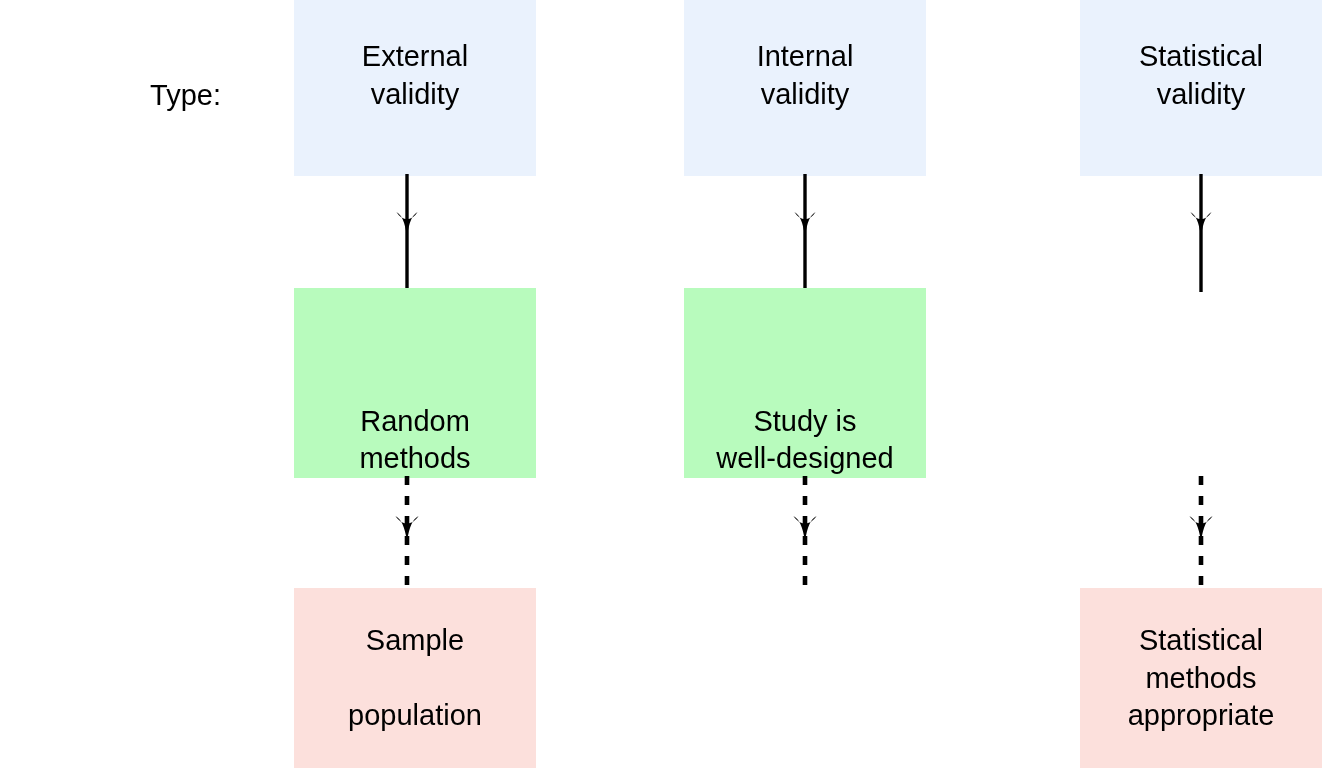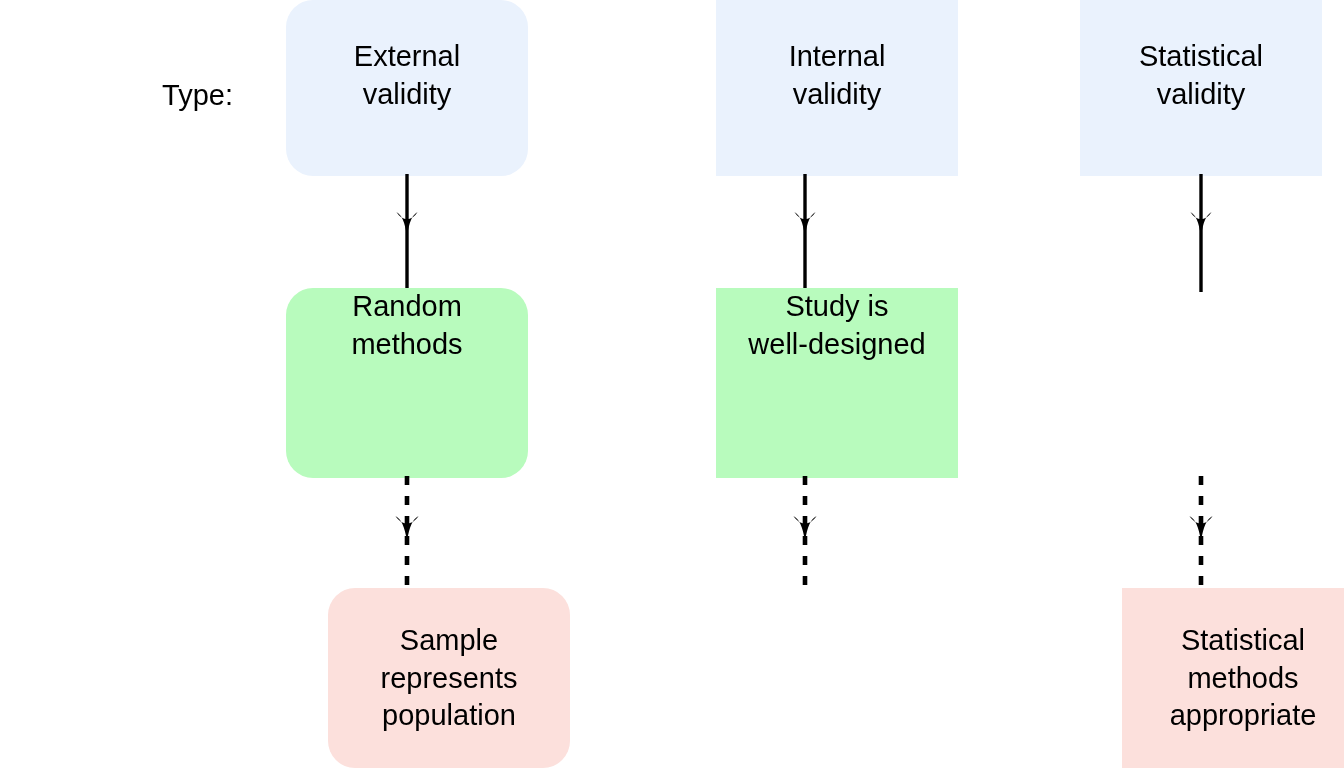--- a/index.html
+++ b/index.html
@@ -22,21 +22,20 @@
 
   
   .row-label {
     position: absolute;
     right: 1084px;          
     text-align: right;
     font-size: 29px;
     color: #000000;
     white-space: nowrap;
     line-height: 1;
-    padding-left: 12px;
   }
   .row-label.type        { left: 0;  width: 221px; top: 81px;  }
   .row-label.condition   { left: 0;  width: 256px; top: 383px; }
   .row-label.implication { left: 0;  width: 263px; top: 698px; }
 
   
   .box {
     position: absolute;
     width: 242px;
     box-sizing: border-box;
@@ -53,34 +52,33 @@
     height: 176px;
     top: 0px;
     background: #eaf2fd;
     align-items: flex-start;
     padding-top: 38px;
   }
   .box.condition-box {
     height: 190px;
     top: 288px;
     background: #b8fbbd;
-    align-items: flex-start;
+    align-items: flex-end;
   }
   .box.implication-box {
     height: 180px;
     top: 588px;
     background: #fce0dc;
     align-items: flex-start;
     padding-top: 34px;
-    margin-left: 42px;
   }
 
   
-  .col1 { left: 286px; border-radius: 27px; }
-  .col2 { left: 716px; }
+  .col1 { left: 294px; }
+  .col2 { left: 684px; }
   .col3 { left: 1080px; }
 
   
   .connector {
     position: absolute;
     width: 46px;
     pointer-events: none;
   }
   .connector.solid  { top: 174px; height: 118px; }
   .connector.dashed { top: 476px; height: 116px; }
@@ -116,21 +114,21 @@
   </div>
 
   <div class="connector dashed c1">
     <svg viewBox="0 0 46 116" preserveAspectRatio="none" aria-hidden="true">
       <line x1="23" y1="0" x2="23" y2="116" stroke="#000000" stroke-width="4.6" stroke-dasharray="9 11"></line>
       <path d="M 11.4 40 C 17.6 43.6 20.4 50 23 65 C 25.6 50 28.4 43.6 34.6 40 C 31.2 45 27 47.5 23 47.5 C 19 47.5 14.8 45 11.4 40 Z" fill="#000000"></path>
     </svg>
   </div>
 
   <div class="box implication-box col1">
-    <span class="box-text"><span>Sample</span><br><span>represents</span><br><span>population</span></span>
+    <span class="box-text"><span>Sample</span><br><br><span>population</span></span>
   </div>
 
   <div class="box type-box col2">
     <span class="box-text"><span>Internal</span><br><span>validity</span></span>
   </div>
 
   <div class="connector solid c2">
     <svg viewBox="0 0 46 118" preserveAspectRatio="none" aria-hidden="true">
       <line x1="23" y1="0" x2="23" y2="118" stroke="#000000" stroke-width="3.4"></line>
       <path d="M 12.4 38 C 18.2 41.5 20.6 47.5 23 62 C 25.4 47.5 27.8 41.5 33.6 38 C 30.4 42.8 26.6 45.2 23 45.2 C 19.4 45.2 15.6 42.8 12.4 38 Z" fill="#000000"></path>

